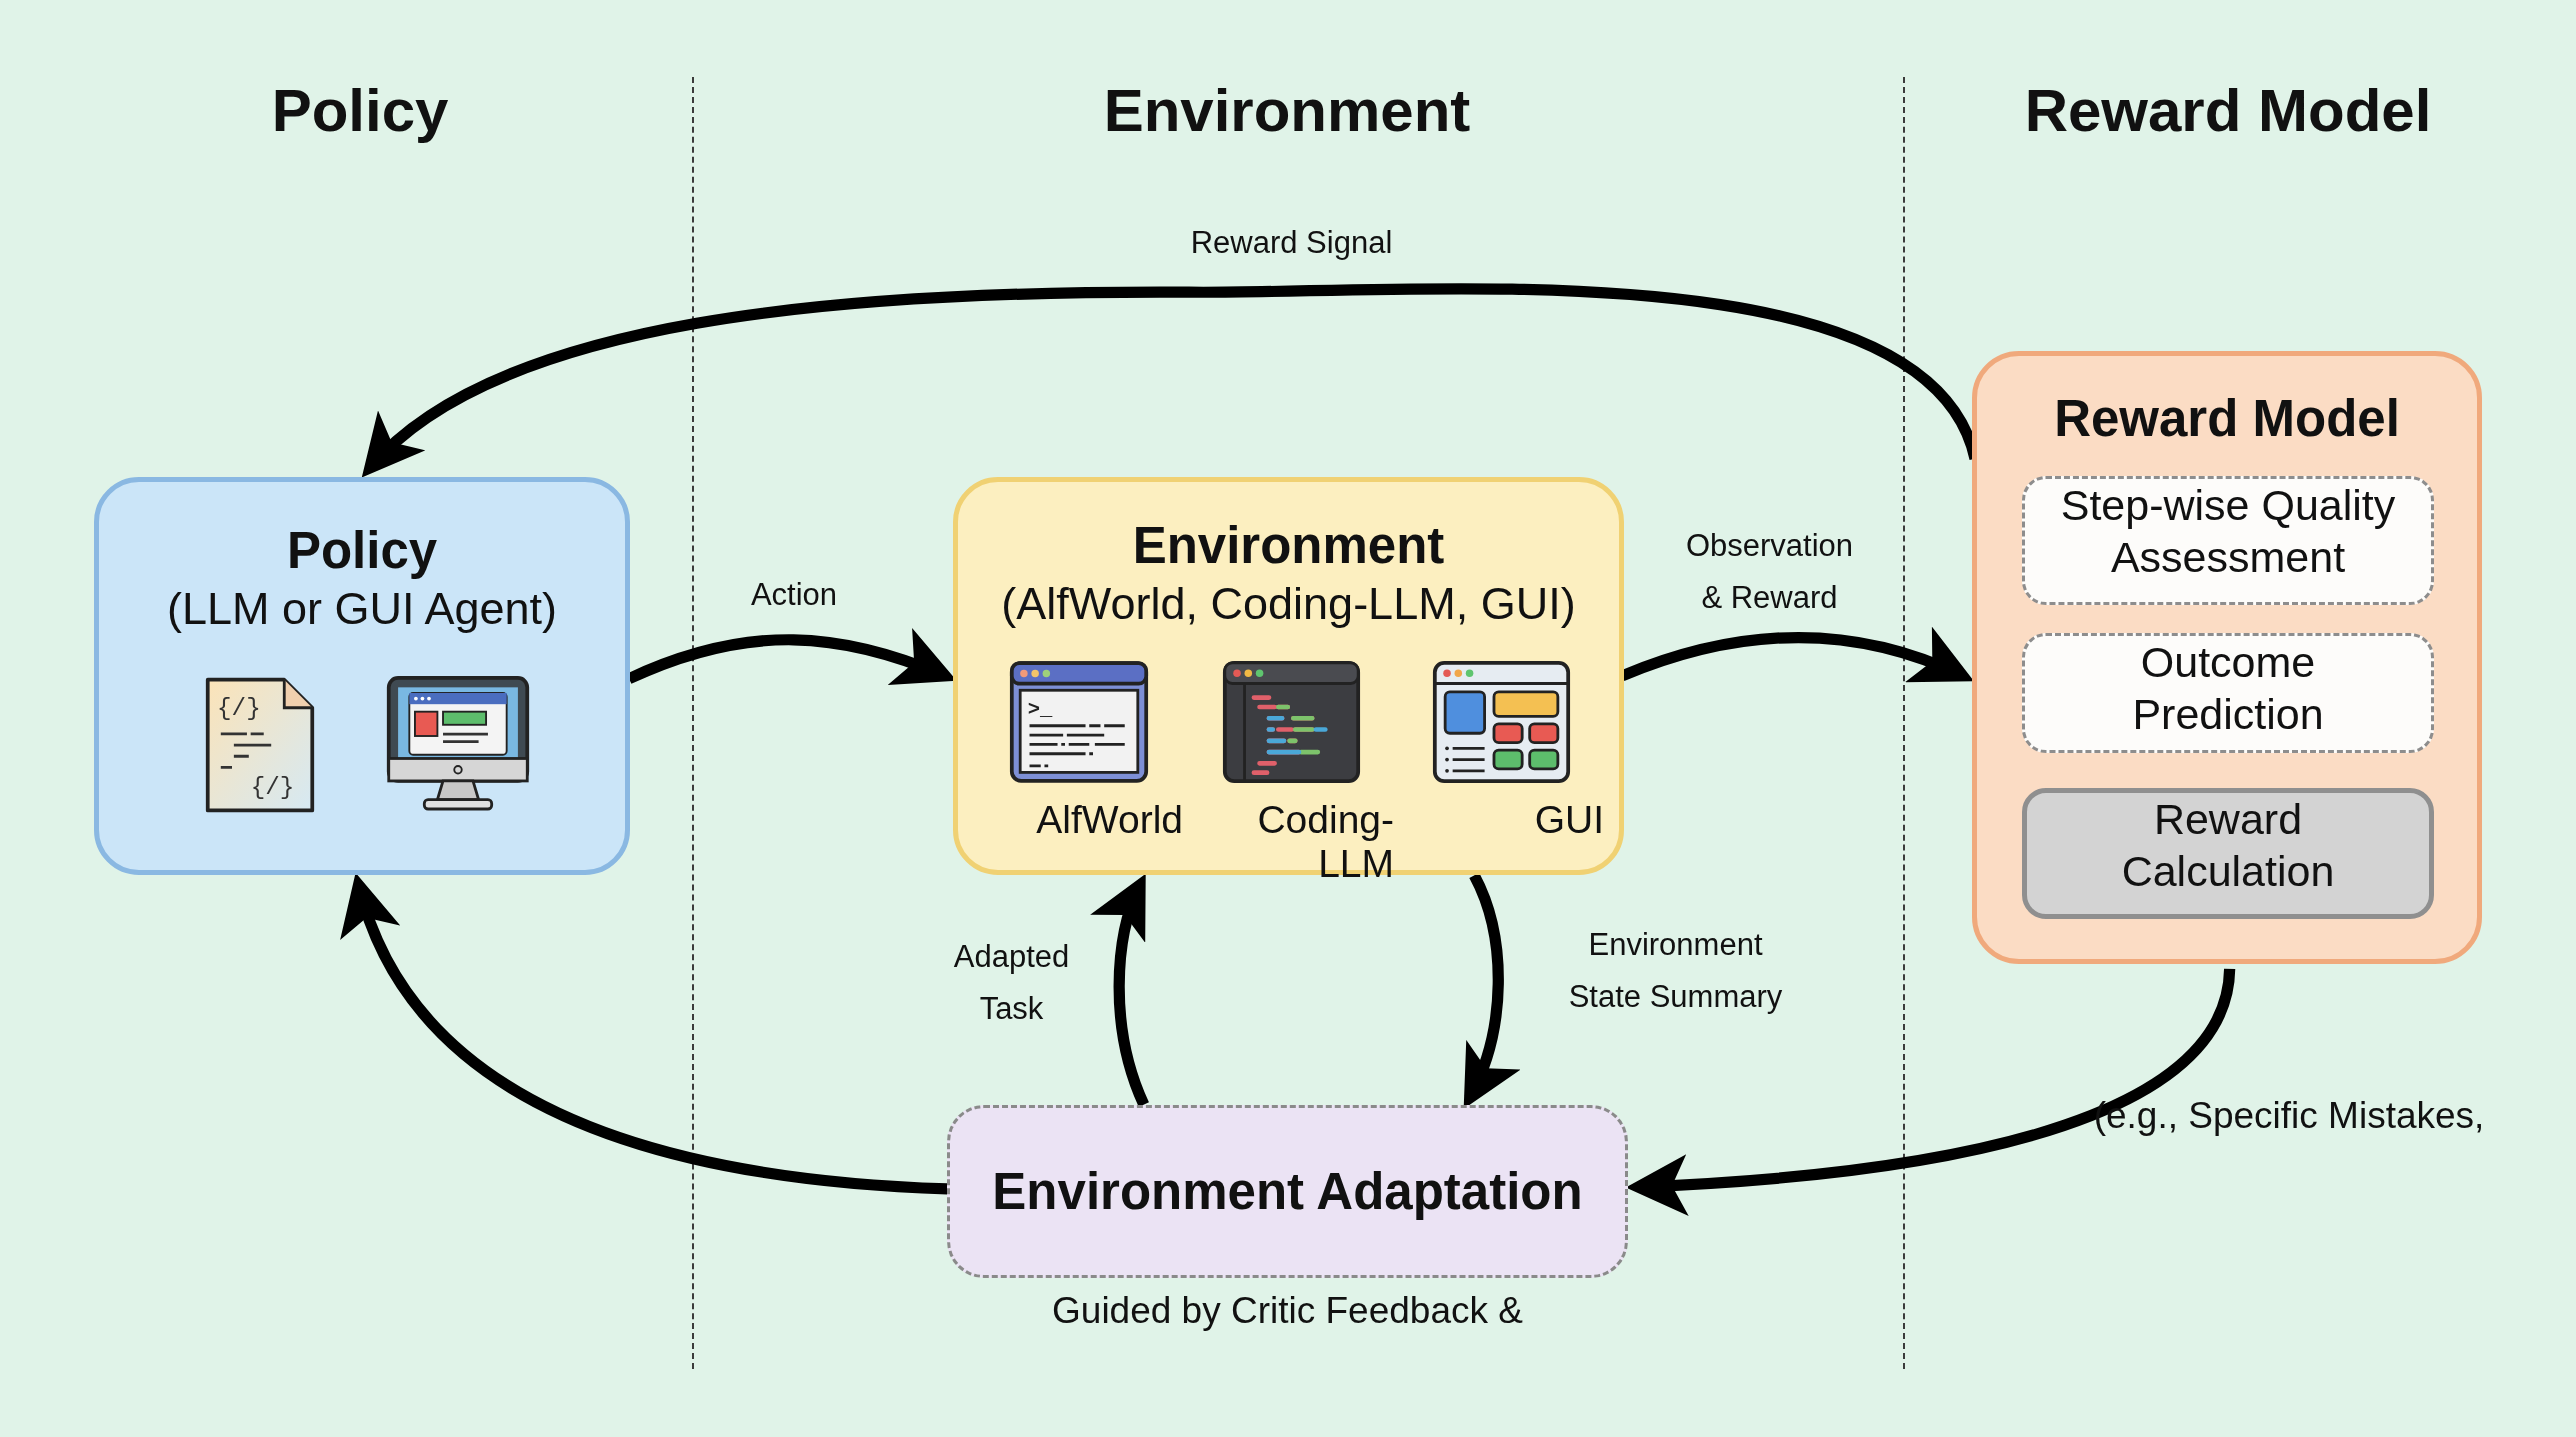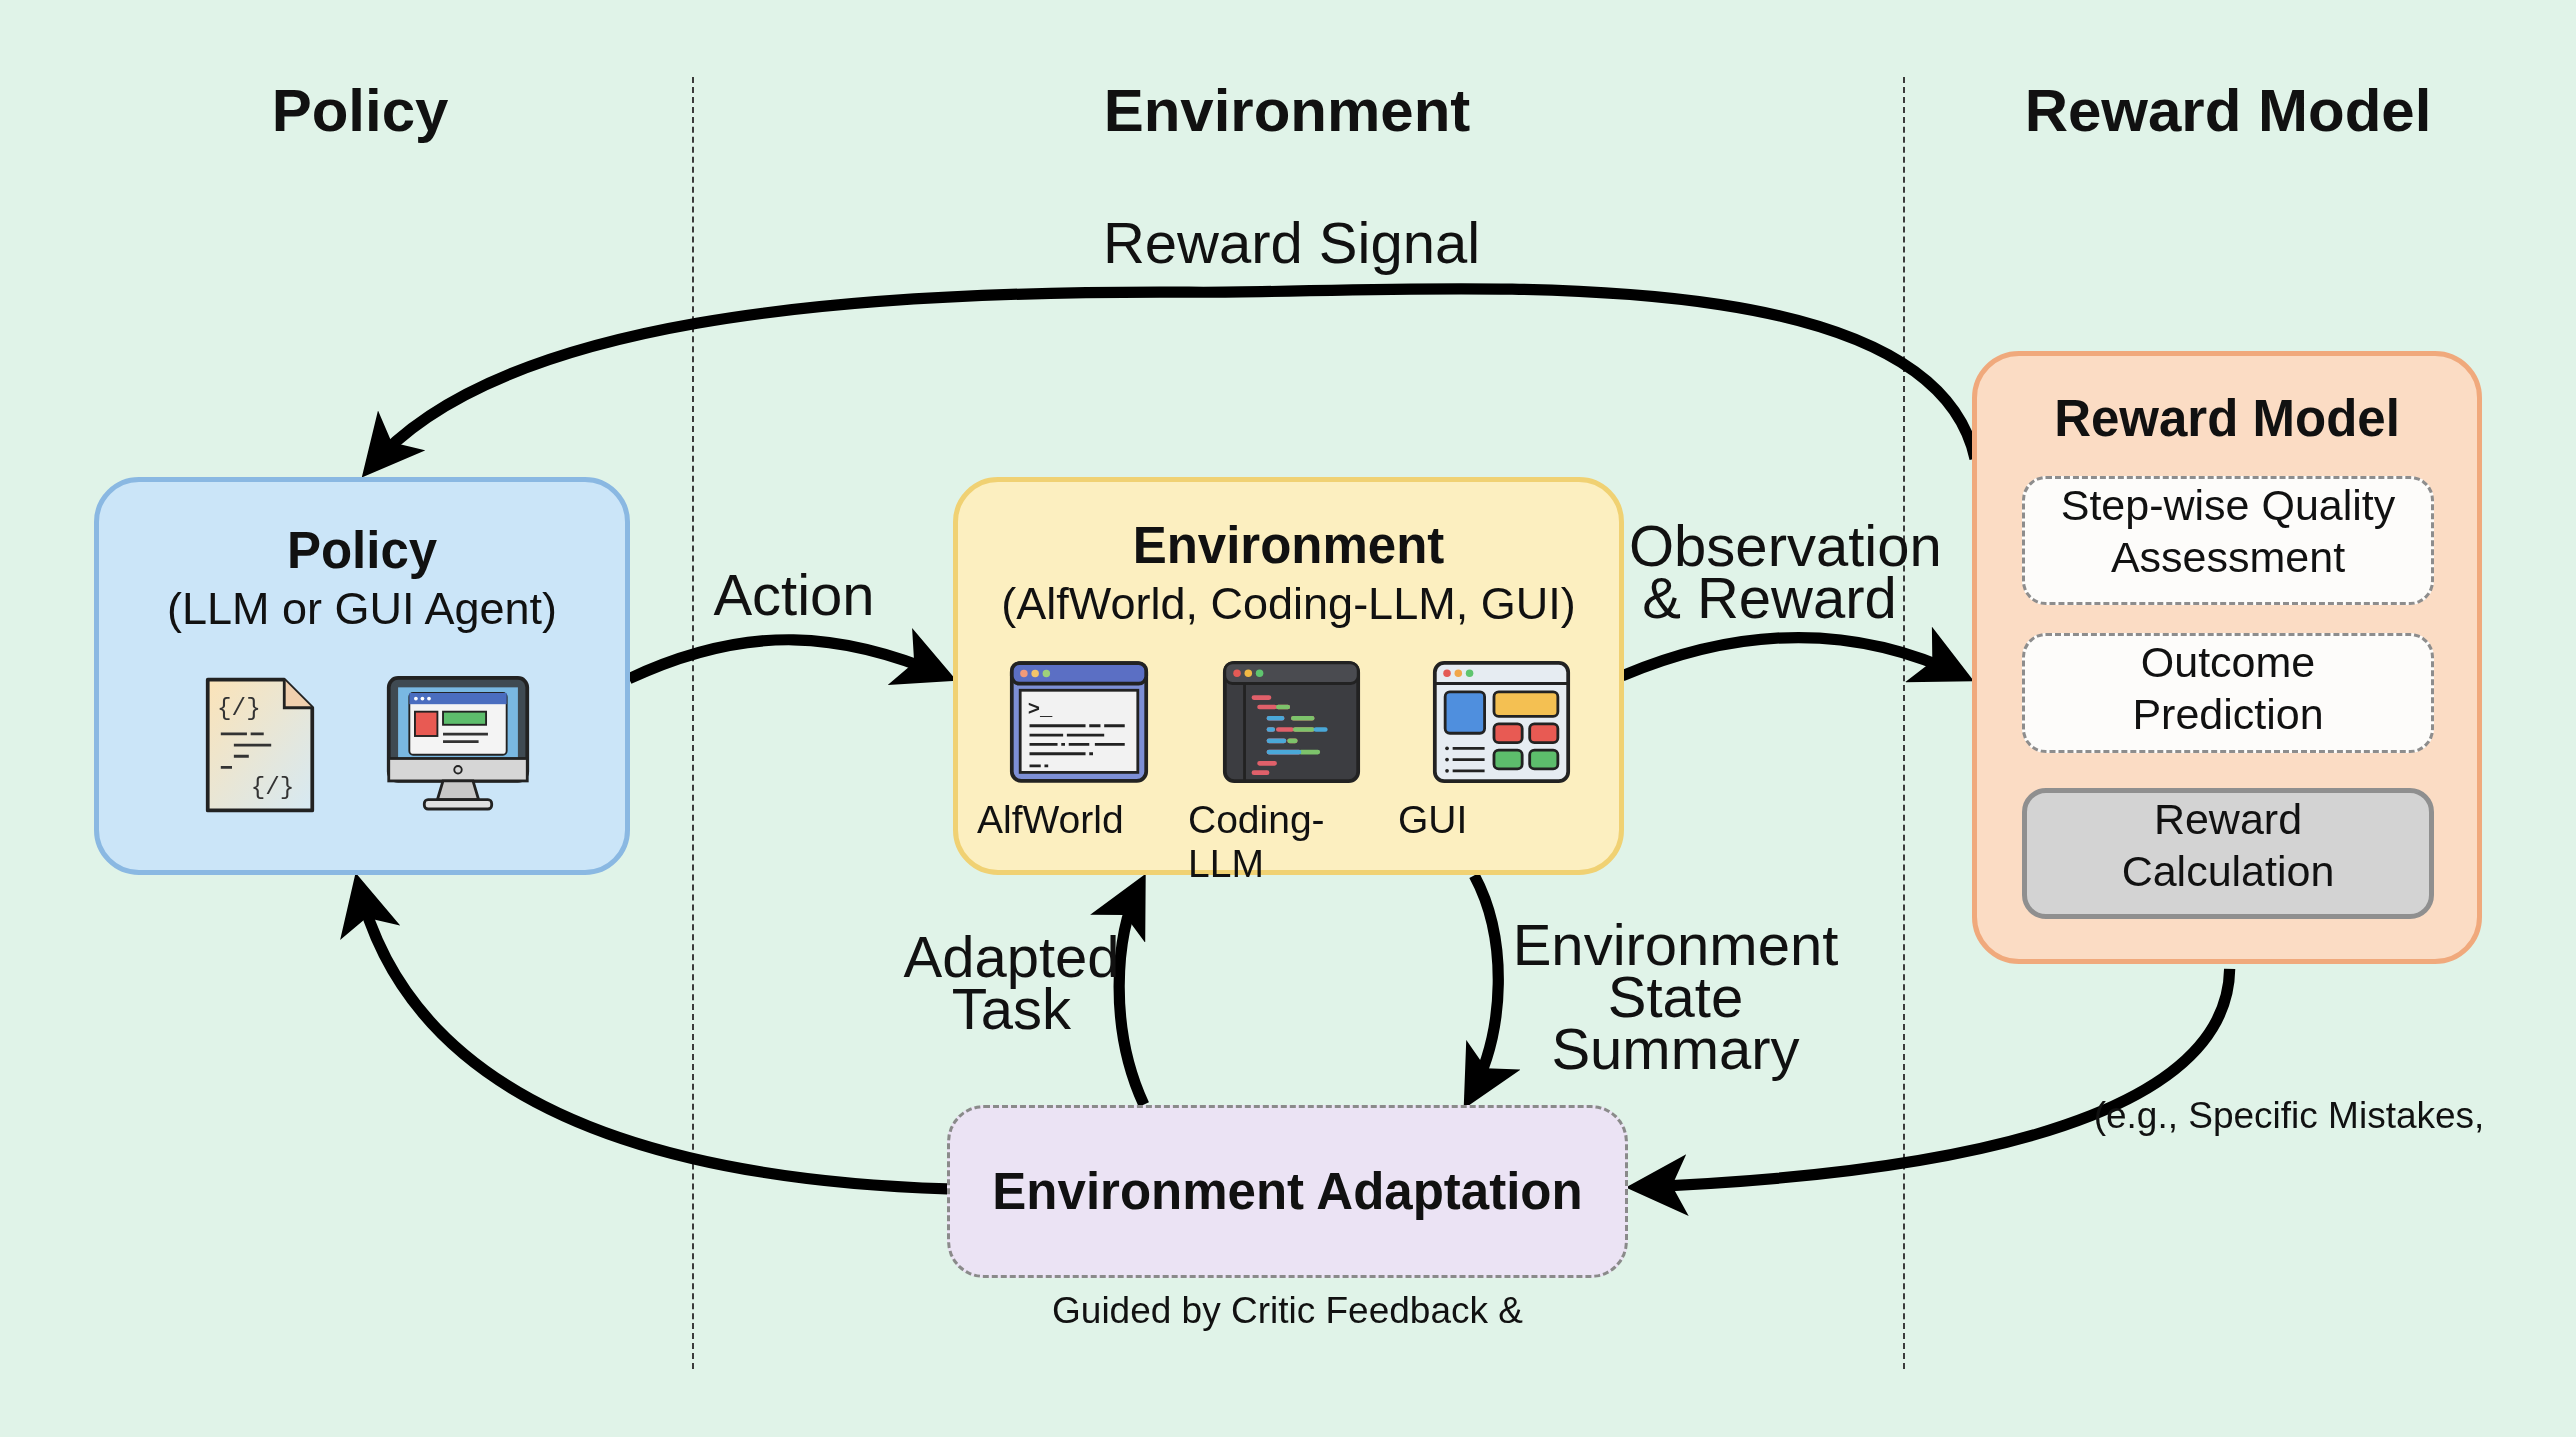--- a/index.html
+++ b/index.html
@@ -32,32 +32,32 @@
     left: 1972px; top: 351px; width: 510px; height: 613px;
     background: #fbdcc4; border: 5.6px solid #f0a97c; border-radius: 47px;
   }
   .adapt-box {
     left: 947px; top: 1105px; width: 681px; height: 173px;
     background: #ebe3f4; border: 3.7px dashed #8a8a8a; border-radius: 37px;
     display: flex; align-items: center; justify-content: center;
   }
   .box-title { font-weight: bold; font-size: 51px; text-align: center; }
   .box-sub { font-size: 45px; text-align: center; }
-  .label { font-size: 58px; text-align: center; line-height: 52px; }
+  .label { font-size: 31px; text-align: center; line-height: 52px; }
   .sublabel { font-size: 37px; text-align: center; line-height: 45px; }
   .inner-box {
     position: absolute; box-sizing: border-box; left: 45px; width: 412px;
     border-radius: 24px; display: flex; justify-content: center;
     text-align: center; font-size: 43px; line-height: 52px;
   }
   .inner-dashed { background: #fdfcfa; border: 3.7px dashed #8d8d8d; }
   .inner-solid { background: #d3d3d3; border: 5.6px solid #8f8f8f; }
   svg.arrows { position: absolute; left: 0; top: 0; pointer-events: none; }
   .icon { position: absolute; }
-  .icon-label { position: absolute; font-size: 39px; text-align: left; width: 206px; }
+  .icon-label { position: absolute; font-size: 39px; text-align: right; width: 206px; }
 </style>
 </head>
 <body>
 
 <div class="abs col-title" style="left:173px;width:374px;">Policy</div>
 <div class="abs col-title" style="left:1006px;width:562px;">Environment</div>
 <div class="abs col-title" style="left:1947px;width:562px;">Reward Model</div>
 
 <div class="abs divider" style="left:692px;"></div>
 <div class="abs divider" style="left:1903px;"></div>

